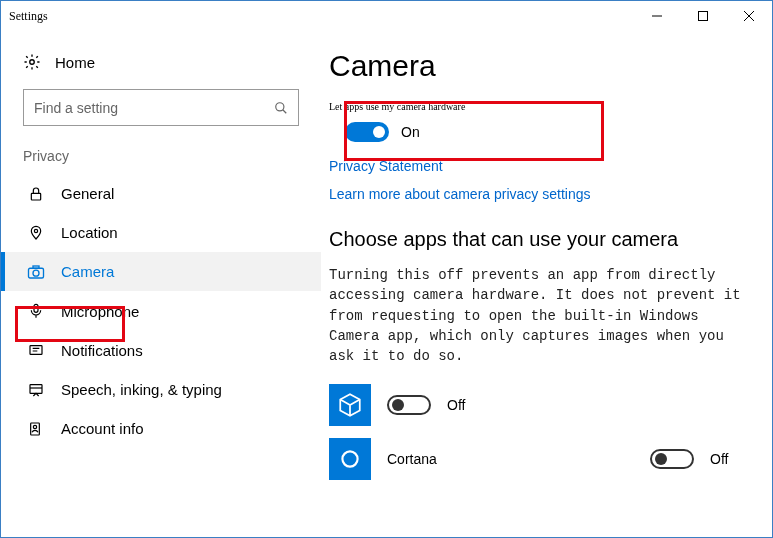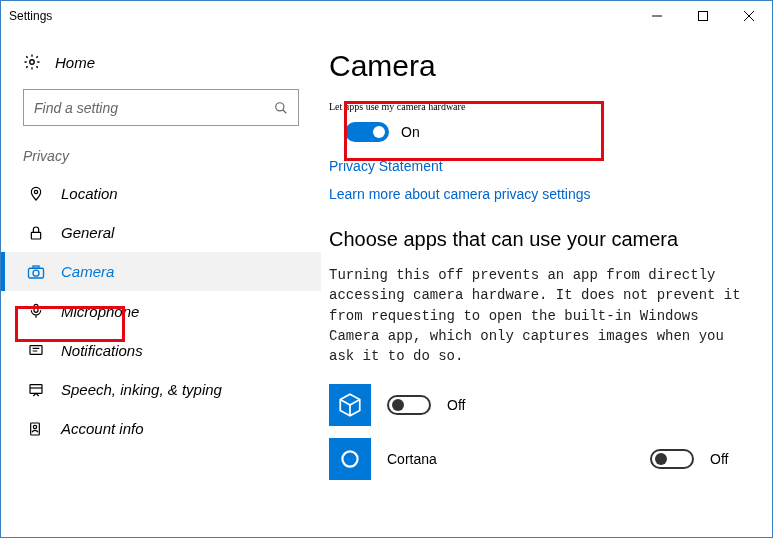--- a/index.html
+++ b/index.html
@@ -1,22 +1,22 @@
 <!DOCTYPE html>
 <html><head>
 <meta charset="utf-8">
 <style>
 * { margin: 0; padding: 0; box-sizing: border-box; font-family: "Segoe UI", Tahoma, sans-serif; }
 html, body { width: 773px; height: 538px; overflow: hidden; }
 .window { width: 773px; height: 538px; border: 1px solid #3a7fc4; background: #fff; display: flex; flex-direction: column; }
 .titlebar { height: 30px; display: flex; align-items: center; padding-left: 8px; font-size: 12px; color: #000; }
-.titlebar-title { flex: 1; }
+.titlebar-title { flex: 1; font-family: Liberation Serif, serif; }
 .tb-btn { width: 46px; height: 30px; display: flex; align-items: center; justify-content: center; }
 .body { flex: 1; display: flex; overflow: hidden; }
-.sidebar { width: 320px; padding: 18px 0 0 0; font-style: italic; }
+.sidebar { width: 320px; padding: 18px 0 0 0; }
 .home-row { display: flex; align-items: center; gap: 14px; padding: 4px 22px 18px 22px; font-size: 15px; }
 .search-box { margin: 0 22px 22px 22px; border: 1px solid #999; height: 37px; display: flex; align-items: center; padding: 0 10px; color: #666; font-size: 14px; }
 .search-box span:first-child { flex: 1; }
 .group-label { color: #666; font-size: 14px; padding: 0 22px 10px 22px; }
 .nav-item { display: flex; align-items: center; gap: 16px; padding: 11px 22px; font-size: 15px; color: #000; border-left: 4px solid transparent; }
 .nav-item.active { color: #0078d7; border-left-color: #0078d7; background: #f2f2f2; }
 .nav-item .icon { width: 18px; display: flex; justify-content: center; }
 .hl { position: absolute; border: 3px solid #e30613; pointer-events: none; }
 .content { flex: 1; padding: 18px 28px 0 8px; overflow: hidden; }
 h1 { font-weight: 300; font-size: 30px; margin-bottom: 18px; }
@@ -82,35 +82,35 @@
               <line x1="21" y1="21" x2="15" y2="15"></line>
             </svg>
         </span>
       </div>
 
       <div class="group-label">Privacy</div>
 
       <div class="nav-item">
         <span class="icon">
           <svg width="16" height="16" viewBox="0 0 24 24" fill="none" stroke="#000" stroke-width="1.8">
+              <rect x="5" y="11" width="14" height="10" rx="1"></rect>
+              <path d="M8 11V7a4 4 0 0 1 8 0v4"></path>
+            </svg>
+        </span>
+        <span>General</span>
+      </div>
+
+      <div class="nav-item">
+        <span class="icon">
+          <svg width="16" height="16" viewBox="0 0 24 24" fill="none" stroke="#000" stroke-width="1.8">
               <path d="M12 21s-7-7.5-7-12a7 7 0 0 1 14 0c0 4.5-7 12-7 12z"></path>
               <circle cx="12" cy="9" r="2.5"></circle>
             </svg>
         </span>
         <span>Location</span>
-      </div>
-
-      <div class="nav-item">
-        <span class="icon">
-          <svg width="16" height="16" viewBox="0 0 24 24" fill="none" stroke="#000" stroke-width="1.8">
-              <rect x="5" y="11" width="14" height="10" rx="1"></rect>
-              <path d="M8 11V7a4 4 0 0 1 8 0v4"></path>
-            </svg>
-        </span>
-        <span>General</span>
       </div>
 
       <div class="nav-item active">
         <span class="icon">
           <svg width="18" height="16" viewBox="0 0 24 20" fill="none" stroke="#0078d7" stroke-width="1.8">
               <rect x="2" y="5" width="20" height="13" rx="2"></rect>
               <circle cx="12" cy="11.5" r="4"></circle>
               <rect x="8" y="2" width="8" height="3"></rect>
             </svg>
         </span>

